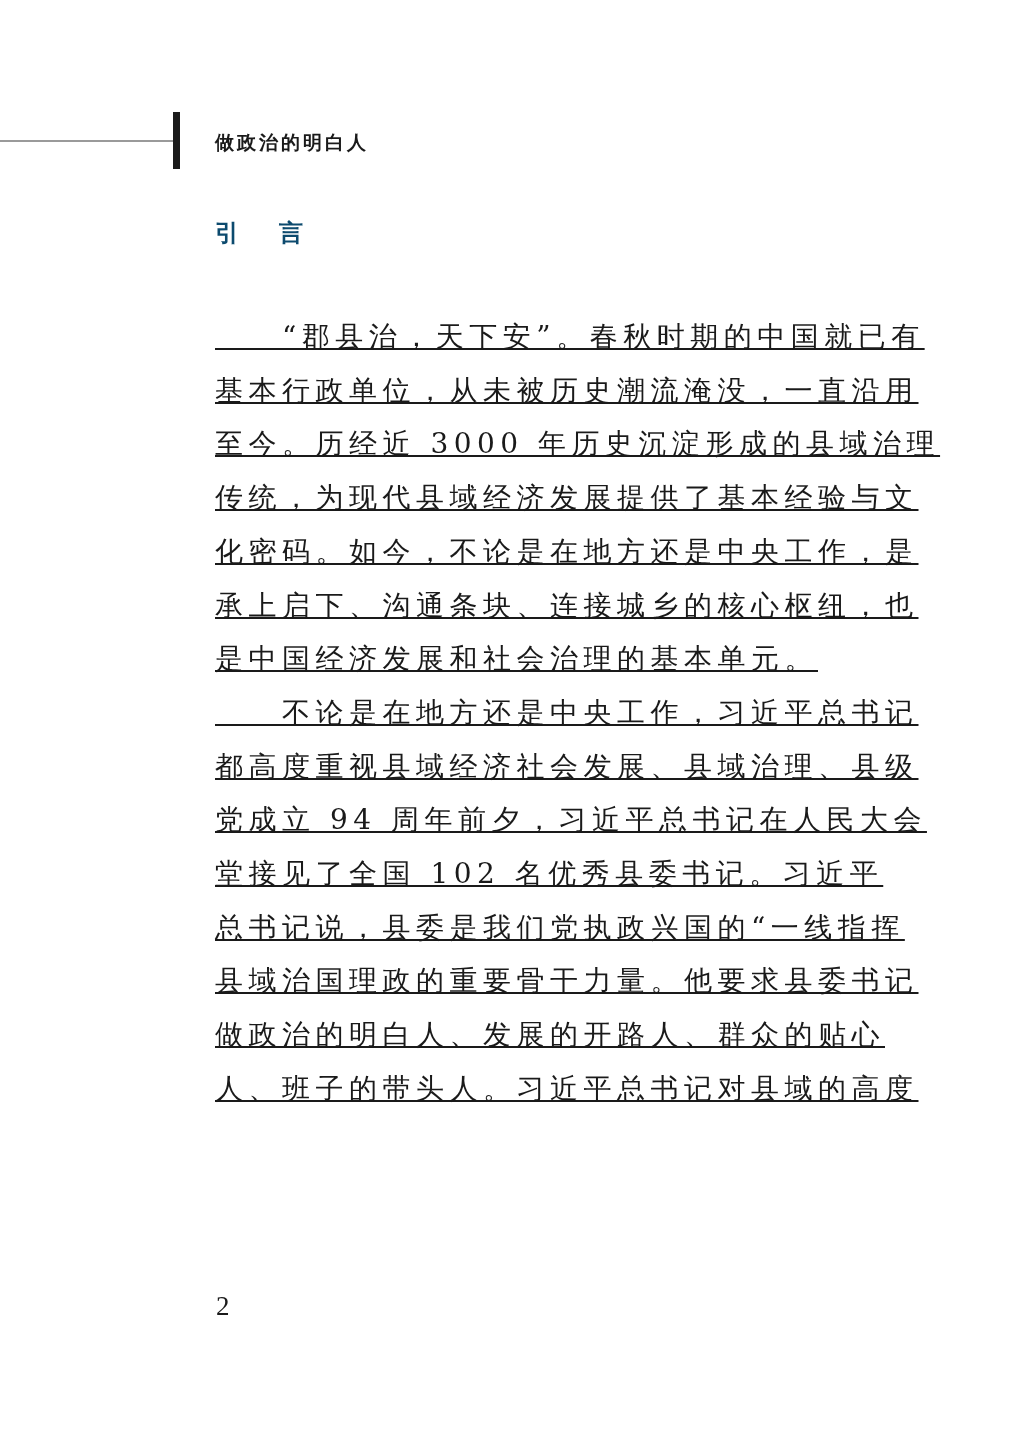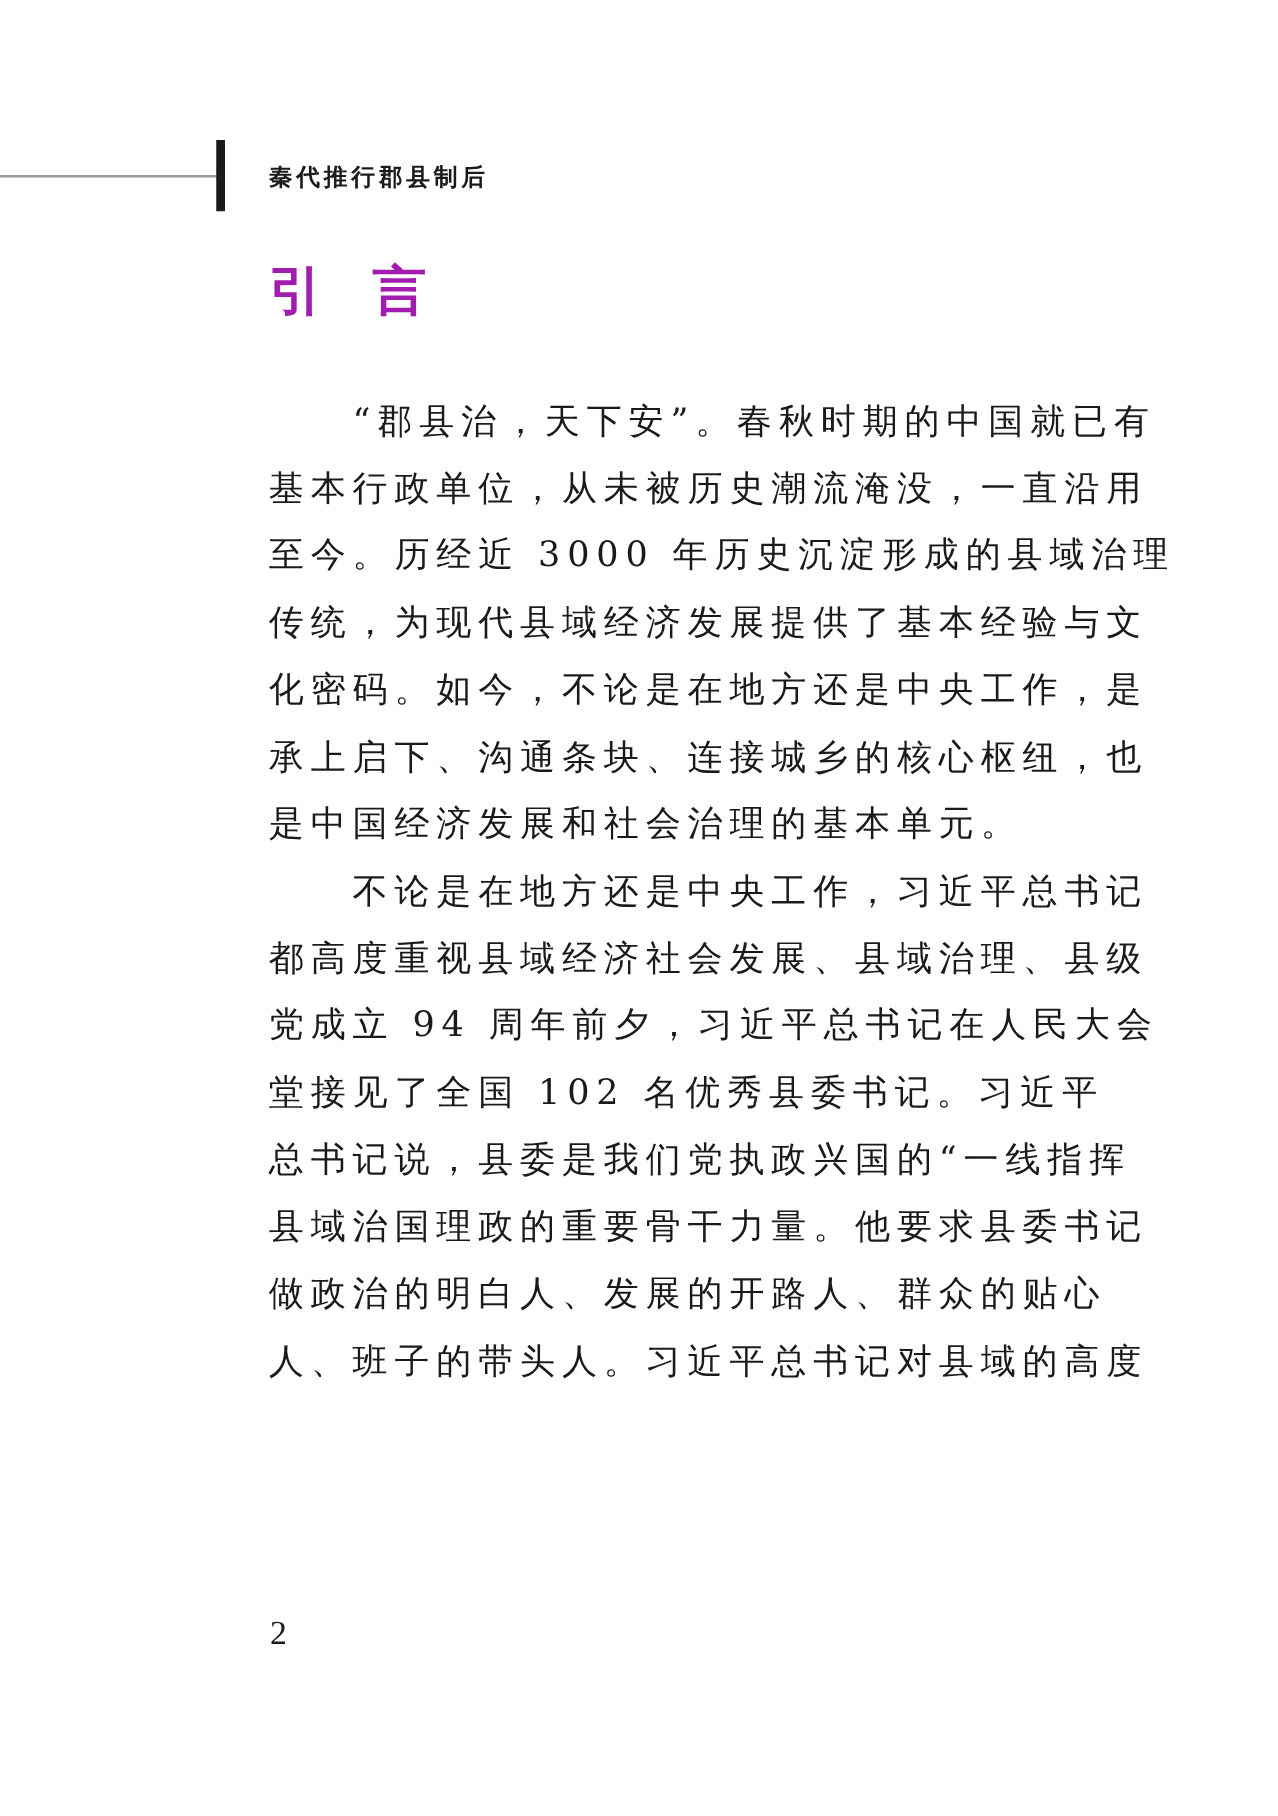--- a/index.html
+++ b/index.html
@@ -41,40 +41,41 @@
       letter-spacing: 3px;
       color: #1a1a1a;
       line-height: 28px;
     }
     .section-title {
       position: absolute;
       left: 215px;
       top: 210px;
       font-family: "DejaVu Serif", "Liberation Serif", serif;
       font-weight: bold;
-      font-size: 43px;
+      font-size: 24px;
       line-height: 46px;
       letter-spacing: 40px;
-      color: #a21caf;
+      color: #0c4a6e;
     }
     .body-text {
       position: absolute;
       left: 215px;
       top: 310px;
       width: 615px;
     }
     .para {
       margin: 0;
       font-size: 28px;
       line-height: 53.7px;
       letter-spacing: 5.5px;
       text-align: justify;
       text-justify: inter-character;
       color: #1a1a1a;
       font-weight: 300;
+      text-decoration: underline;
     }
     .line {
       display: block;
       white-space: nowrap;
       text-align-last: justify;
       text-align: justify;
     }
     .line.last {
       text-align-last: left;
     }
@@ -86,21 +87,21 @@
       font-size: 27px;
       line-height: 32px;
       color: #1a1a1a;
     }
   </style>
 </head>
 <body>
 
 <div class="header-rule"></div>
 <div class="header-bar"></div>
-<div class="running-head">秦代推行郡县制后</div>
+<div class="running-head">做政治的明白人</div>
 
 <h1 class="section-title" style="margin:0;">引言</h1>
 
 <div class="body-text">
   <p class="para">
     <span class="line">　　“郡县治，天下安”。春秋时期的中国就已有</span>
     <span class="line">基本行政单位，从未被历史潮流淹没，一直沿用</span>
     <span class="line">至今。历经近 3000 年历史沉淀形成的县域治理</span>
     <span class="line">传统，为现代县域经济发展提供了基本经验与文</span>
     <span class="line">化密码。如今，不论是在地方还是中央工作，是</span>

